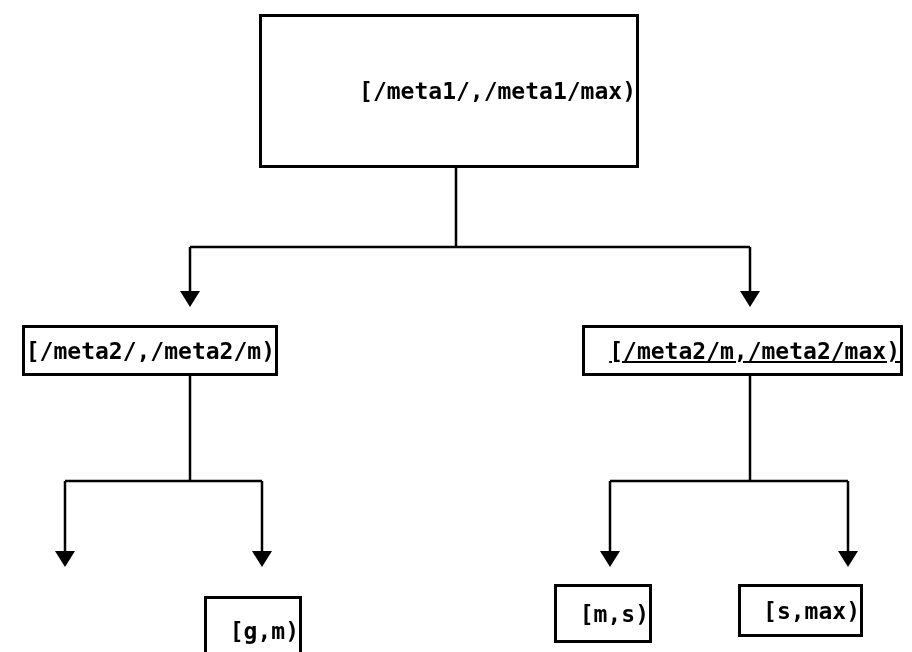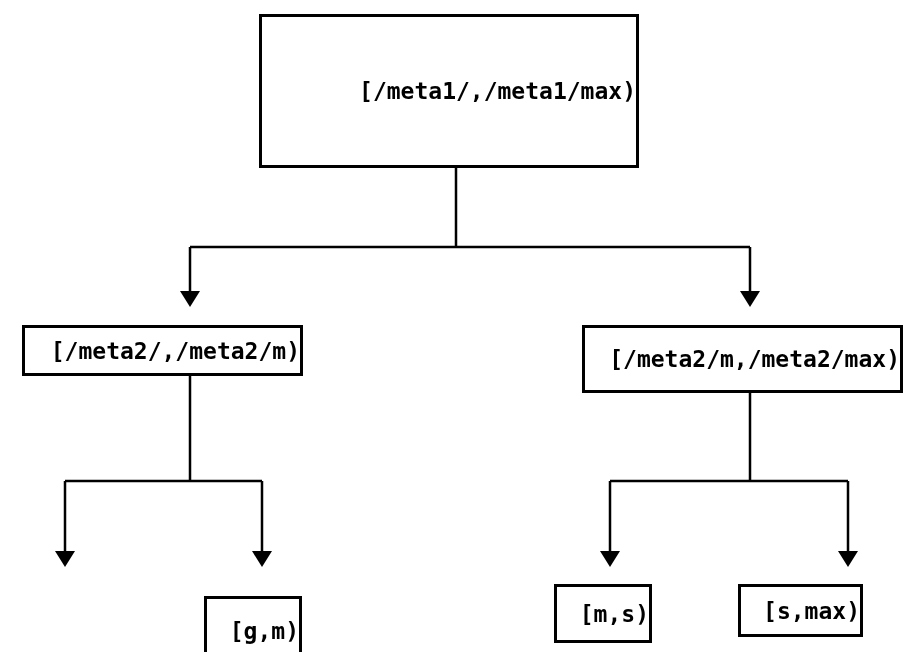--- a/index.html
+++ b/index.html
@@ -36,22 +36,22 @@
     display: flex;
     align-items: center;
     justify-content: flex-end;
     color: var(--text);
     font-size: 23px;
     font-weight: bold;
     white-space: nowrap;
     letter-spacing: 0;
   }
   .node-root       { left: 259px; top: 14px;  width: 380px; height: 154px; }
-  .node-meta2-left { left: 22px;  top: 325px; width: 281px; height: 51px;  }
-  .node-meta2-right{ left: 582px; top: 325px; width: 321px; height: 68px;  }
+  .node-meta2-left { left: 22px;  top: 325px; width: 256px; height: 51px;  }
+  .node-meta2-right{ left: 582px; top: 325px; width: 321px; height: 51px; text-decoration: underline;  }
   .node-leaf-a-g   { left: 8px;   top: 584px; width: 100px; height: 53px;  }
   .node-leaf-g-m   { left: 204px; top: 596px; width: 98px;  height: 69px;  }
   .node-leaf-m-s   { left: 554px; top: 584px; width: 98px;  height: 59px;  }
   .node-leaf-s-max { left: 738px; top: 584px; width: 125px; height: 53px;  }
   .edge-path {
     fill: none;
     stroke: var(--line);
     stroke-width: 2.5;
   }
   .arrowhead {

